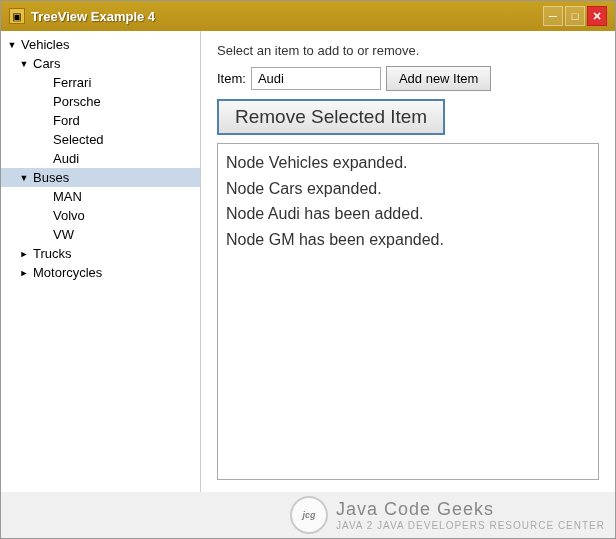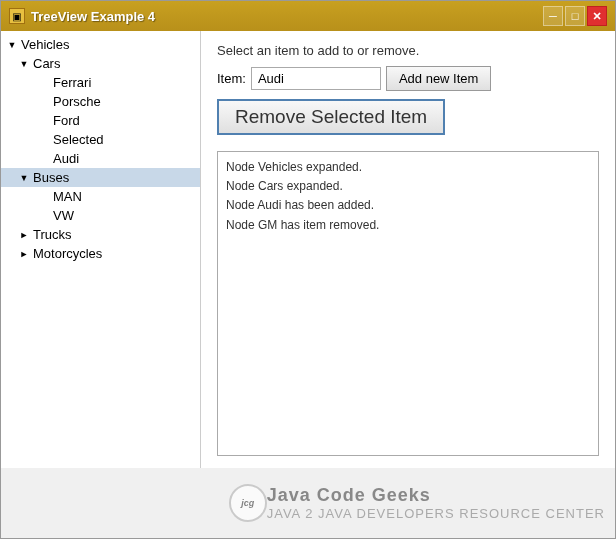--- a/index.html
+++ b/index.html
@@ -152,32 +152,32 @@
     }
     .message-log-label {
       font-size: 13px;
       color: #333;
     }
     .message-log-box {
       border: 1px solid #aaa;
       background: white;
       flex: 1;
       padding: 6px 8px;
-      font-size: 12px;
+      font-size: 16px;
       color: #333;
       line-height: 1.6;
       overflow-y: auto;
       min-height: 160px;
-      margin-top: 8px;
     }
     .branding {
       display: flex;
       align-items: center;
       justify-content: flex-end;
-      padding: 16px 10px;
+      padding: 4px 10px;
+      gap: 8px;
       flex-shrink: 0;
     }
     .jcg-logo-circle {
       width: 38px;
       height: 38px;
       border-radius: 50%;
       border: 2px solid #bbb;
       background: white;
       display: flex;
       align-items: center;
@@ -188,26 +188,26 @@
       font-weight: bold;
       opacity: 0.7;
     }
     .jcg-text {
       display: flex;
       flex-direction: column;
       align-items: flex-start;
     }
     .jcg-title {
       font-size: 18px;
-      font-weight: bold;
+      font-weight: normal;
       color: #888;
       letter-spacing: 1px;
     }
     .jcg-subtitle {
-      font-size: 13px;
+      font-size: 10px;
       color: #aaa;
       letter-spacing: 1px;
       text-transform: uppercase;
     }
   </style>
 </head>
 <body>
 
 <div class="window">
   <div class="title-bar">
@@ -255,20 +255,24 @@
           <span class="tree-toggle"></span>
           <span class="tree-label">Audi</span>
         </div>
         <div class="tree-item selected indent-1">
           <span class="tree-toggle">▼</span>
           <span class="tree-label">Buses</span>
         </div>
         <div class="tree-item indent-2">
           <span class="tree-toggle"></span>
           <span class="tree-label">MAN</span>
+        </div>
+        <div class="tree-item indent-2">
+          <span class="tree-toggle"></span>
+          <span class="tree-label">Volvo</span>
         </div>
         <div class="tree-item indent-2">
           <span class="tree-toggle"></span>
           <span class="tree-label">VW</span>
         </div>
         <div class="tree-item indent-1">
           <span class="tree-toggle">►</span>
           <span class="tree-label">Trucks</span>
         </div>
         <div class="tree-item indent-1">
@@ -283,21 +287,21 @@
         <span class="item-label">Item:</span>
         <input class="item-input" type="text" value="Audi" style="">
         <button class="add-btn">Add new Item</button>
       </div>
       <button class="remove-btn">Remove Selected Item</button>
       <div class="message-log-box">
 
       <div>Node Vehicles expanded.</div>
           <div>Node Cars expanded.</div>
           <div>Node Audi has been added.</div>
-          <div>Node GM has item removed.</div>
+          <div>Node GM has been expanded.</div>
         </div>
     </div>
   </div>
 
   <div class="branding">
     <div class="jcg-logo-circle">
       <span>jcg</span>
     </div>
     <div class="jcg-text">
       <span class="jcg-title">Java Code Geeks</span>

